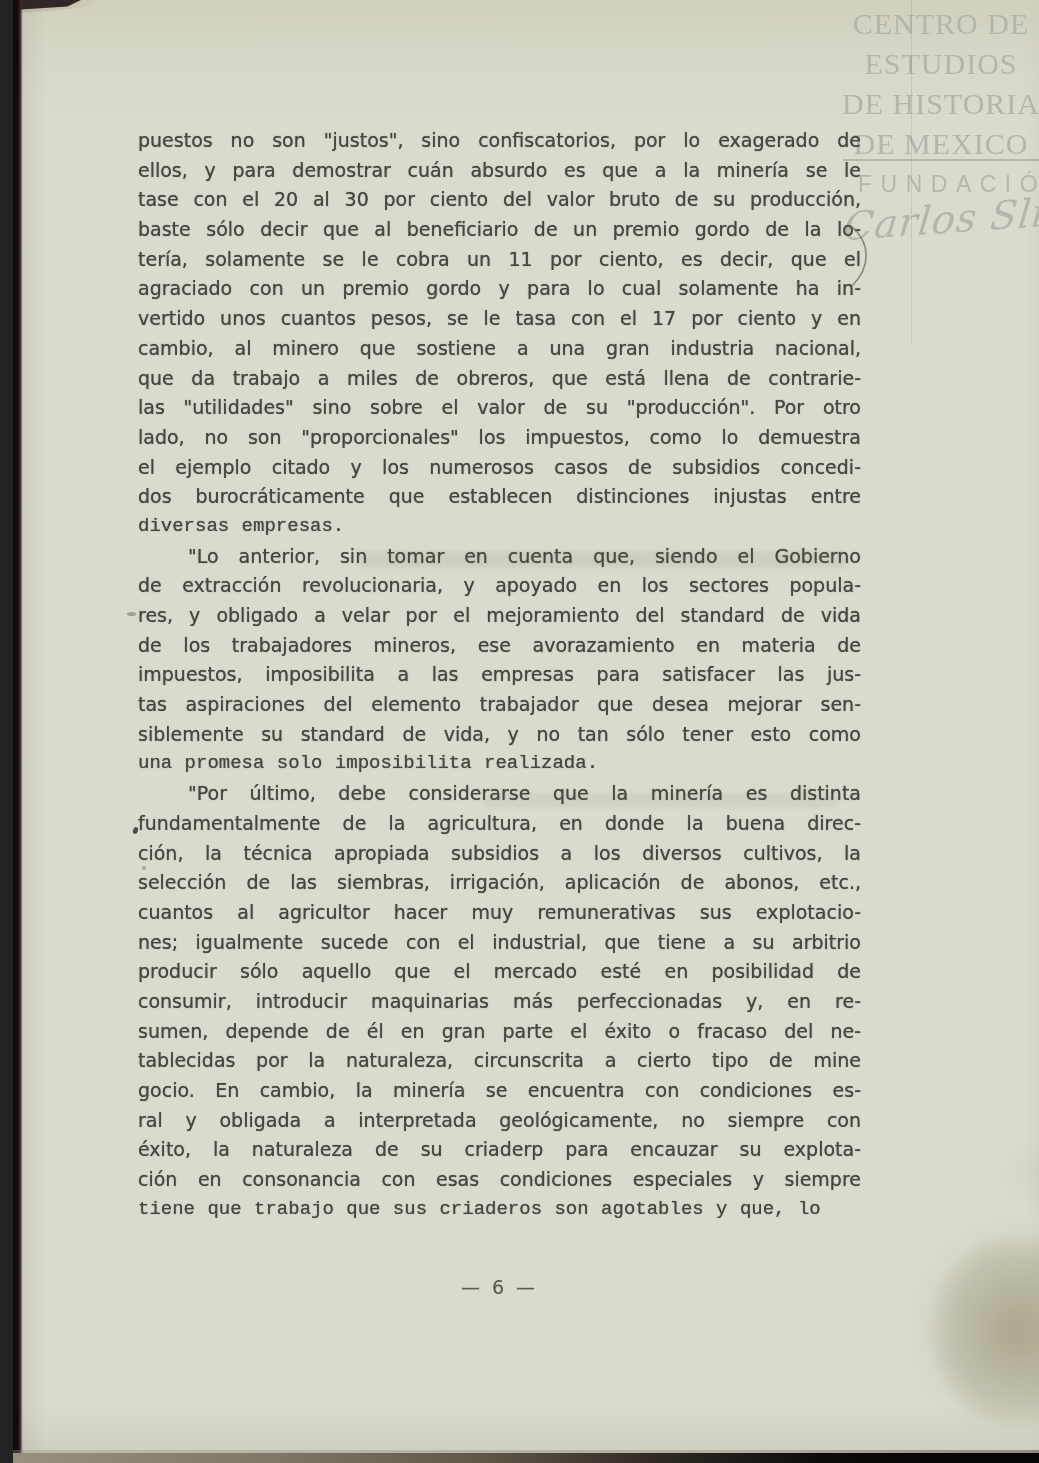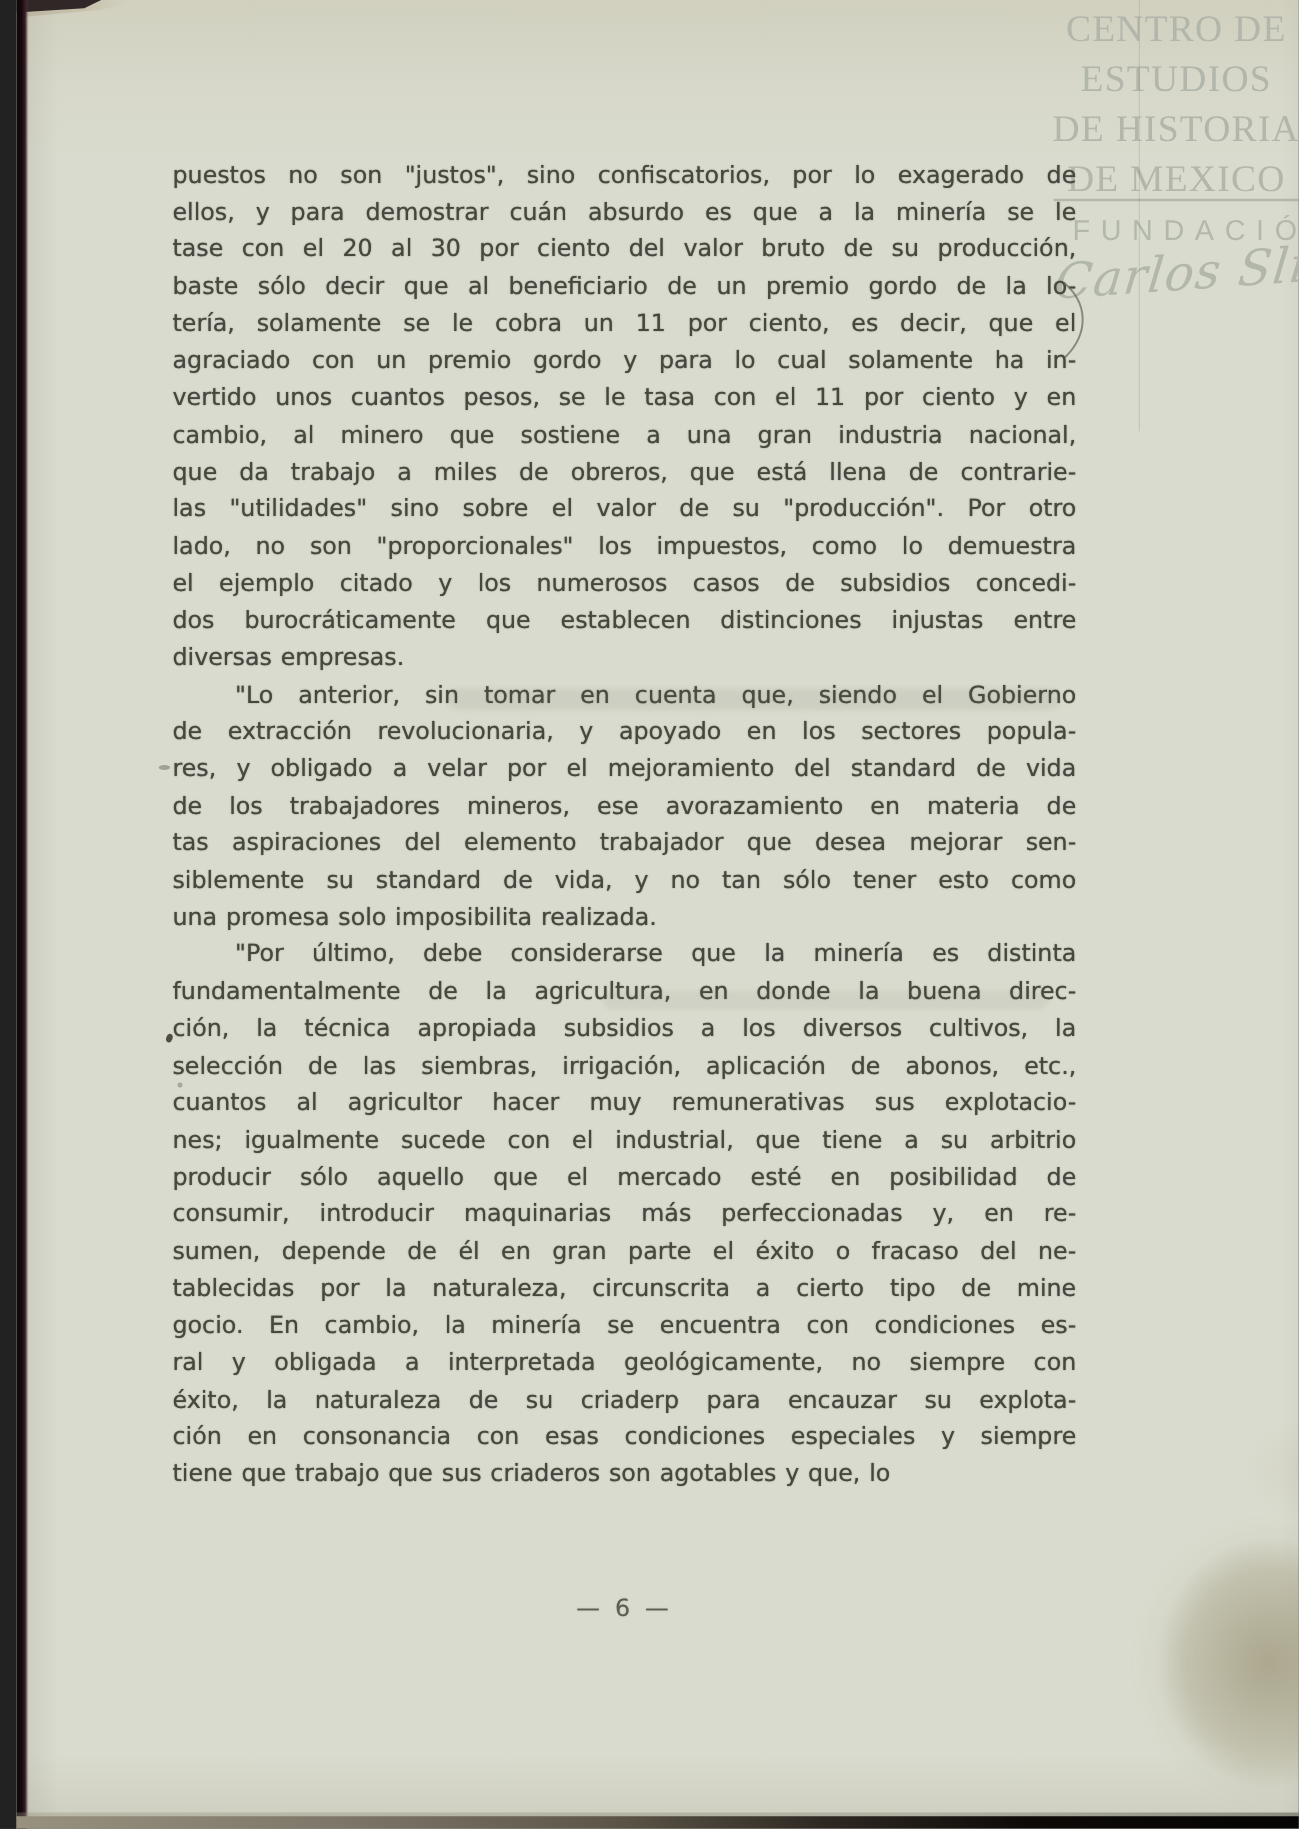--- a/index.html
+++ b/index.html
@@ -100,21 +100,21 @@
     word-spacing: 1px;
   }
   .paragraph { margin: 0; }
   .tline {
     height: 29.7px; line-height: 29.7px;
     white-space: nowrap;
     text-align: justify;
     text-align-last: justify;
     overflow: visible;
   }
-  .tline.last { text-align-last: left; }
+  .tline.last { text-align-last: left; font-family: Liberation Mono, monospace; }
   .tline.indent { text-indent: 50px; }
 
   .page-num {
     position: absolute; left: 125px; top: 1276px; width: 723px;
     text-align: center;
     color: #5d5d53; font-size: 19px; letter-spacing: 3px;
     text-shadow: 0 0 1px rgba(93,93,83,0.6);
   }
 </style>
 </head>
@@ -135,34 +135,35 @@
   </div>
 
   <div class="body-text">
       <div class="paragraph">
         <div class="tline">puestos no son "justos", sino confiscatorios, por lo exagerado de</div>
         <div class="tline">ellos, y para demostrar cuán absurdo es que a la minería se le</div>
         <div class="tline">tase con el 20 al 30 por ciento del valor bruto de su producción,</div>
         <div class="tline">baste sólo decir que al beneficiario de un premio gordo de la lo-</div>
         <div class="tline">tería, solamente se le cobra un 11 por ciento, es decir, que el</div>
         <div class="tline">agraciado con un premio gordo y para lo cual solamente ha in-</div>
-        <div class="tline">vertido unos cuantos pesos, se le tasa con el 11 por ciento y en</div>
+        <div class="tline">vertido unos cuantos pesos, se le tasa con el 17 por ciento y en</div>
         <div class="tline">cambio, al minero que sostiene a una gran industria nacional,</div>
         <div class="tline">que da trabajo a miles de obreros, que está llena de contrarie-</div>
         <div class="tline">las "utilidades" sino sobre el valor de su "producción". Por otro</div>
         <div class="tline">lado, no son "proporcionales" los impuestos, como lo demuestra</div>
         <div class="tline">el ejemplo citado y los numerosos casos de subsidios concedi-</div>
         <div class="tline">dos burocráticamente que establecen distinciones injustas entre</div>
         <div class="tline last">diversas empresas.</div>
       </div>
       <div class="paragraph">
         <div class="tline indent">"Lo anterior, sin tomar en cuenta que, siendo el Gobierno</div>
         <div class="tline">de extracción revolucionaria, y apoyado en los sectores popula-</div>
         <div class="tline">res, y obligado a velar por el mejoramiento del standard de vida</div>
         <div class="tline">de los trabajadores mineros, ese avorazamiento en materia de</div>
+        <div class="tline">impuestos, imposibilita a las empresas para satisfacer las jus-</div>
         <div class="tline">tas aspiraciones del elemento trabajador que desea mejorar sen-</div>
         <div class="tline">siblemente su standard de vida, y no tan sólo tener esto como</div>
         <div class="tline last">una promesa solo imposibilita realizada.</div>
       </div>
       <div class="paragraph">
         <div class="tline indent">"Por último, debe considerarse que la minería es distinta</div>
         <div class="tline">fundamentalmente de la agricultura, en donde la buena direc-</div>
         <div class="tline">ción, la técnica apropiada subsidios a los diversos cultivos, la</div>
         <div class="tline">selección de las siembras, irrigación, aplicación de abonos, etc.,</div>
         <div class="tline">cuantos al agricultor hacer muy remunerativas sus explotacio-</div>

